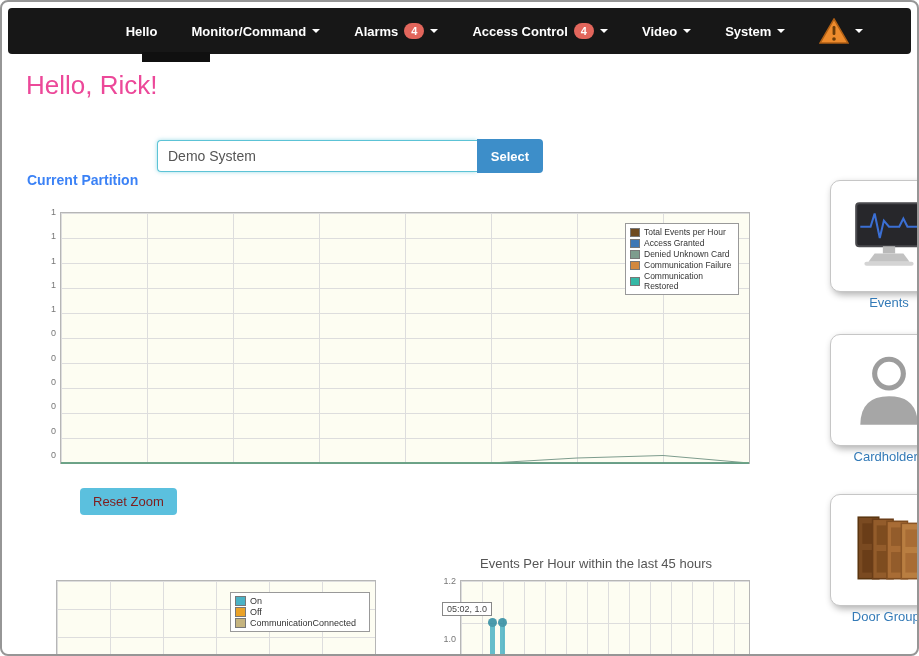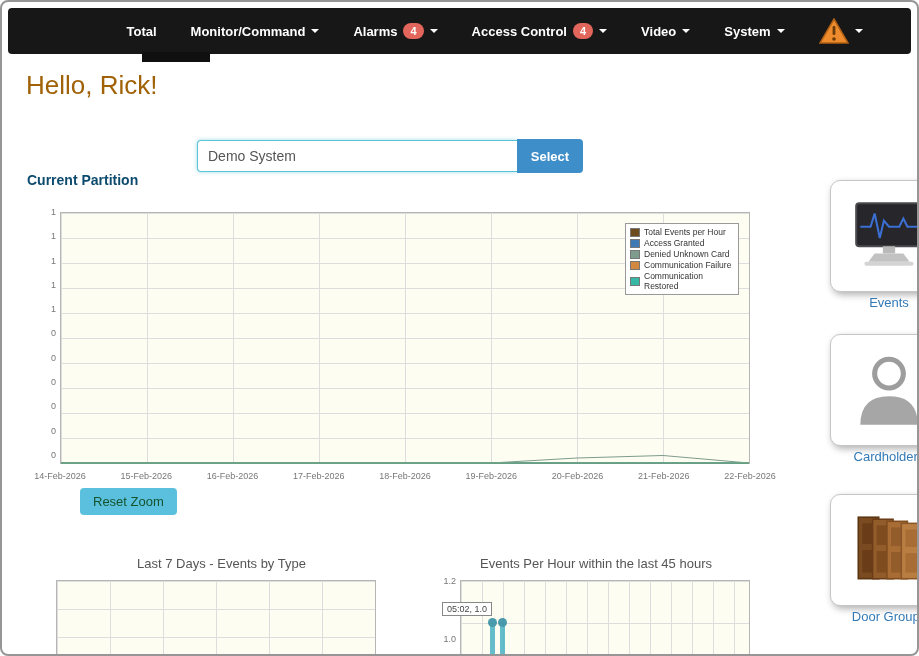--- a/index.html
+++ b/index.html
@@ -14,29 +14,28 @@
     position: absolute; top: 6px; left: 6px; right: 6px; height: 46px;
     background: var(--navbar-bg, #171717); border-radius: 4px;
     display: flex; align-items: center; justify-content: center; gap: 34px;
     padding-left: 70px;
   }
   .nav-item { color: #fff; font-size: 13px; font-weight: bold; display: flex; align-items: center; gap: 6px; cursor: pointer; white-space: nowrap; }
   .badge { background: var(--badge, #e2665c); color: #fff; font-size: 11px; font-weight: bold; border-radius: 10px; padding: 2px 7px; }
   .caret { width: 0; height: 0; border-left: 4px solid transparent; border-right: 4px solid transparent; border-top: 4px solid #fff; display: inline-block; }
   .nav-ext { position: absolute; top: 50px; left: 140px; width: 68px; height: 10px; background: #101010; }
   
-  .greeting { position: absolute; left: 24px; top: 68px; font-size: 26px; color: #a16207; font-weight: normal; }
+  .greeting { position: absolute; left: 24px; top: 68px; font-size: 26px; color: #ec4899; font-weight: normal; }
   .partition { position: absolute; left: 25px; top: 122px; display: flex; align-items: center; }
-  .partition-label { width: 130px; font-size: 14px; font-weight: bold; color: #0c4a6e; margin-top: 48px; }
+  .partition-label { width: 130px; font-size: 14px; font-weight: bold; color: #3b82f6; margin-top: 48px; }
   .partition-input {
     width: 320px; height: 32px; border: 1px solid #5cc3d6; border-right: none;
     border-radius: 4px 0 0 4px; padding: 0 10px; font-size: 14px; color: #555;
     box-shadow: 0 0 4px rgba(92,195,214,.6); outline: none;
     font-family: "Liberation Sans", sans-serif;
-    margin-left: 40px;
   }
   .select-btn {
     width: 66px; height: 34px; background: var(--primary, #3d8ec9); color: #fff;
     border: none; border-radius: 0 4px 4px 0; font-size: 13px; font-weight: bold; cursor: pointer;
     font-family: "Liberation Sans", sans-serif;
   }
   
   .chart-title { text-align: center; font-size: 13px; color: #555; }
   .plot {
     position: absolute; background: var(--chart-bg, #fdfdf2); border: 1px solid #b6b6b6;
@@ -49,21 +48,21 @@
   
   .chart-main { position: absolute; left: 28px; top: 186px; width: 784px; height: 300px; }
   .y-labels { position: absolute; left: 6px; top: 19px; height: 253px; width: 20px; display: flex; flex-direction: column; justify-content: space-between; align-items: flex-end; font-size: 9px; color: #777; }
   .plot-main { left: 30px; top: 24px; width: 690px; height: 252px; background-size: calc(100%/8) calc(100%/10); }
   .plot-main svg { position: absolute; left: 0; top: 0; width: 100%; height: 100%; overflow: visible; }
   .legend-main { top: 10px; right: 10px; width: 114px; font-size: 8.5px; }
   .legend-main .swatch { width: 10px; height: 9px; }
   .x-labels { position: absolute; left: 30px; top: 283px; width: 690px; height: 14px; font-size: 9px; color: #777; }
   .xtick { position: absolute; transform: translateX(-50%); white-space: nowrap; }
   .reset-zoom {
-    position: absolute; left: 78px; top: 486px; background: var(--info, #5bc0de); color: #14532d;
+    position: absolute; left: 78px; top: 486px; background: var(--info, #5bc0de); color: #7f1d1d;
     border: none; border-radius: 4px; font-size: 13px; padding: 6px 13px; cursor: pointer;
     font-family: "Liberation Sans", sans-serif;
   }
   
   .chart-type { position: absolute; left: 22px; top: 554px; width: 395px; height: 130px; }
   .plot-type { left: 32px; top: 24px; width: 320px; height: 130px; background-size: calc(100%/6) 28px; }
   .legend-type { left: 206px; top: 36px; width: 140px; font-size: 9px; }
   
   .chart-hour { position: absolute; left: 428px; top: 554px; width: 332px; height: 130px; }
   .hour-ytick { position: absolute; left: 2px; width: 24px; text-align: right; font-size: 9px; color: #777; }
@@ -81,21 +80,21 @@
   
   .warn-wrap { display: flex; align-items: center; gap: 6px; cursor: pointer; }
 </style>
 </head>
 <body>
 
 <div class="frame">
 
   <nav class="navbar">
     <div class="nav-item">
-      <span>Total</span>
+      <span>Hello</span>
     </div>
     <div class="nav-item">
       <span>Monitor/Command</span>
       <span class="caret"></span>
     </div>
     <div class="nav-item">
       <span>Alarms</span>
       <span class="badge">4</span>
       <span class="caret"></span>
     </div>
@@ -169,37 +168,39 @@
           <div class="lg-row">
             <span class="swatch" style="background: rgb(210, 136, 62);"></span>
             <span>Communication Failure</span>
           </div>
           <div class="lg-row">
             <span class="swatch" style="background: rgb(53, 184, 166);"></span>
             <span>Communication Restored</span>
           </div>
         </div>
     </div>
-    <div class="x-labels">
-        <div class="xtick" style="left: 0%;">14-Feb-2026</div>
-        <div class="xtick" style="left: 12.5%;">15-Feb-2026</div>
-        <div class="xtick" style="left: 25%;">16-Feb-2026</div>
-        <div class="xtick" style="left: 37.5%;">17-Feb-2026</div>
-        <div class="xtick" style="left: 50%;">18-Feb-2026</div>
-        <div class="xtick" style="left: 62.5%;">19-Feb-2026</div>
-        <div class="xtick" style="left: 75%;">20-Feb-2026</div>
-        <div class="xtick" style="left: 87.5%;">21-Feb-2026</div>
-        <div class="xtick" style="left: 100%;">22-Feb-2026</div>
-      </div>
   </div>
   <button class="reset-zoom">Reset Zoom</button>
 
   <div class="chart-type">
-    <div class="chart-title">Last 7 Days - Events by Type</div>
     <div class="plot plot-type"></div>
+    <div class="legend legend-type">
+        <div class="lg-row">
+          <span class="swatch" style="background: rgb(75, 178, 197);"></span>
+          <span>On</span>
+        </div>
+        <div class="lg-row">
+          <span class="swatch" style="background: rgb(234, 162, 40);"></span>
+          <span>Off</span>
+        </div>
+        <div class="lg-row">
+          <span class="swatch" style="background: rgb(197, 180, 127);"></span>
+          <span>CommunicationConnected</span>
+        </div>
+      </div>
   </div>
 
   <div class="chart-hour">
     <div class="chart-title">Events Per Hour within the last 45 hours</div>
     <div>
         <div class="hour-ytick" style="top: 20px;">1.2</div>
         <div class="hour-ytick" style="top: 78px;">1.0</div>
       </div>
     <div class="annotation">05:02, 1.0</div>
     <div class="plot plot-hour">

